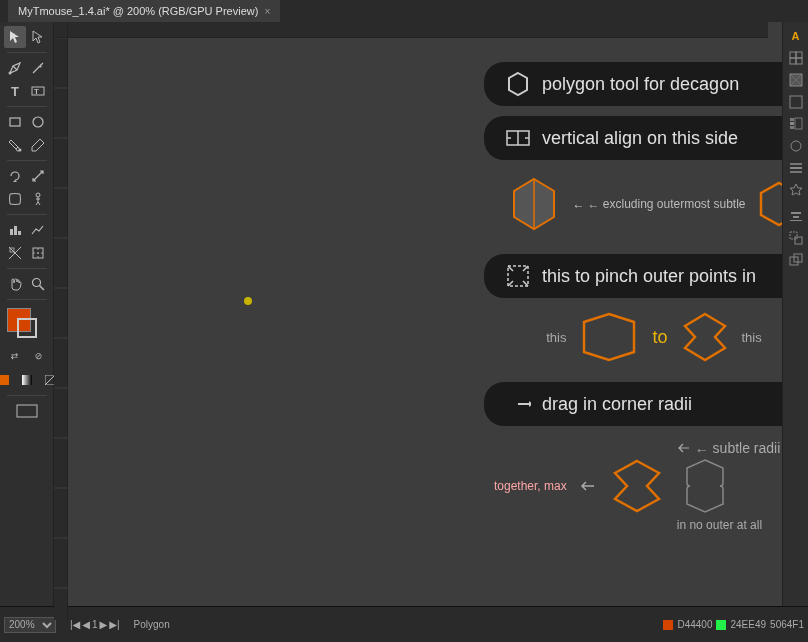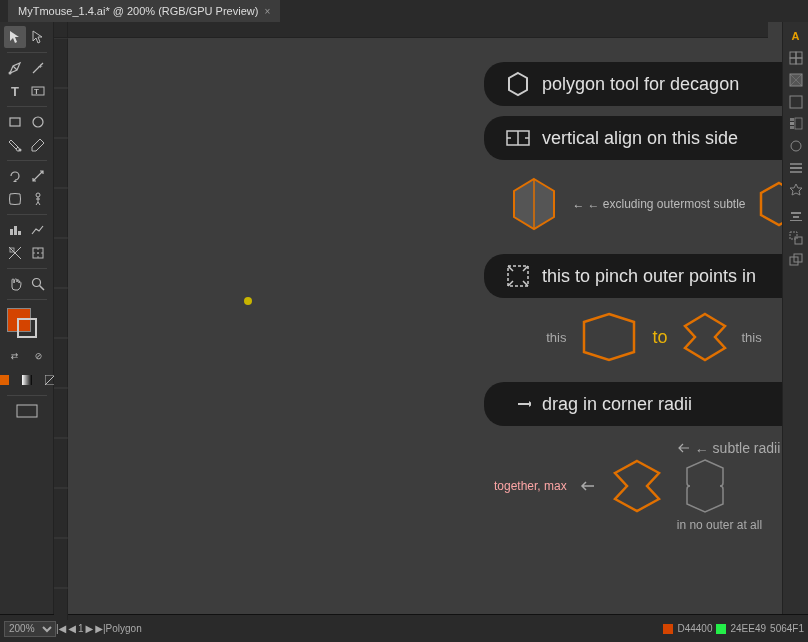--- a/index.html
+++ b/index.html
@@ -133,27 +133,27 @@
       right: 2px;
       height: 30px;
       background: #666;
       border-radius: 3px;
     }
 
     
     #bottom-bar {
       position: absolute;
       bottom: 0; left: 0; right: 0;
-      height: 28px;
+      height: 36px;
       background: #2a2a2a;
       border-top: 1px solid #111;
       display: flex;
       align-items: center;
       padding: 0 4px;
-      gap: 0;
+      gap: 14px;
       font-size: 10px;
       color: #aaa;
     }
     #bottom-bar select {
       background: #3a3a3a;
       color: #aaa;
       border: 1px solid #555;
       font-size: 10px;
       height: 16px;
     }

